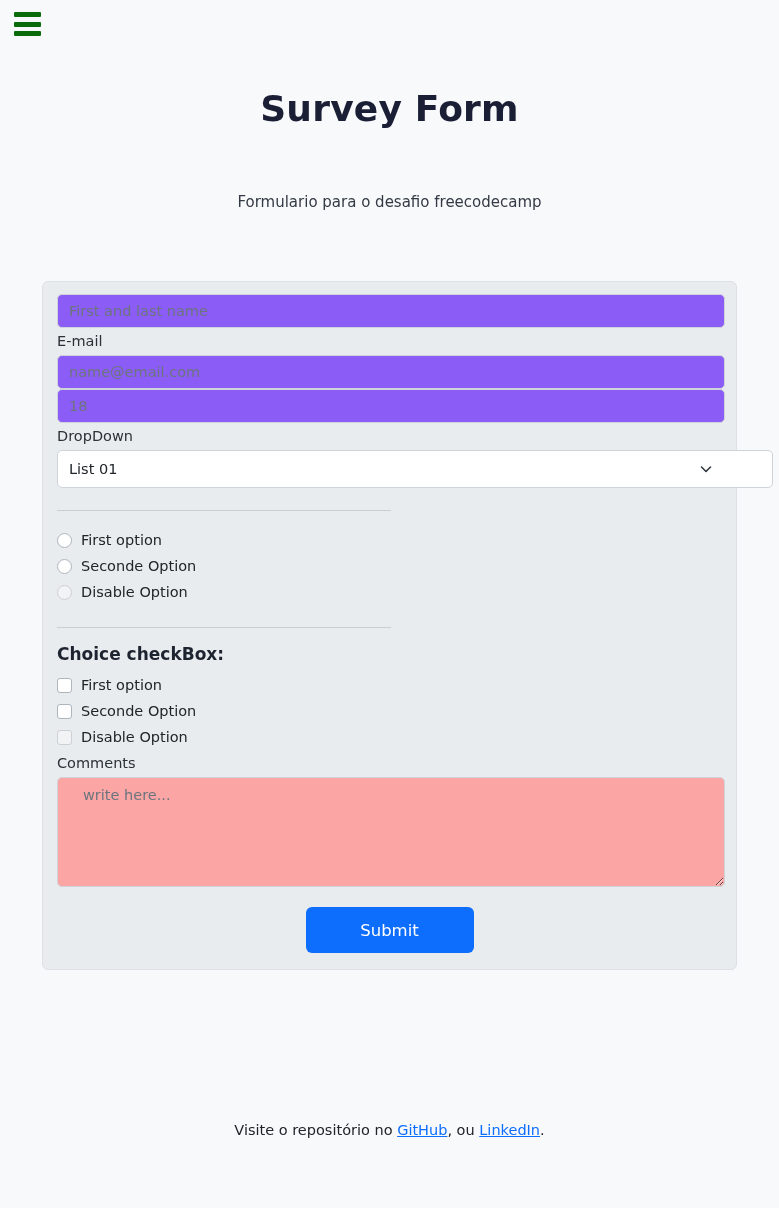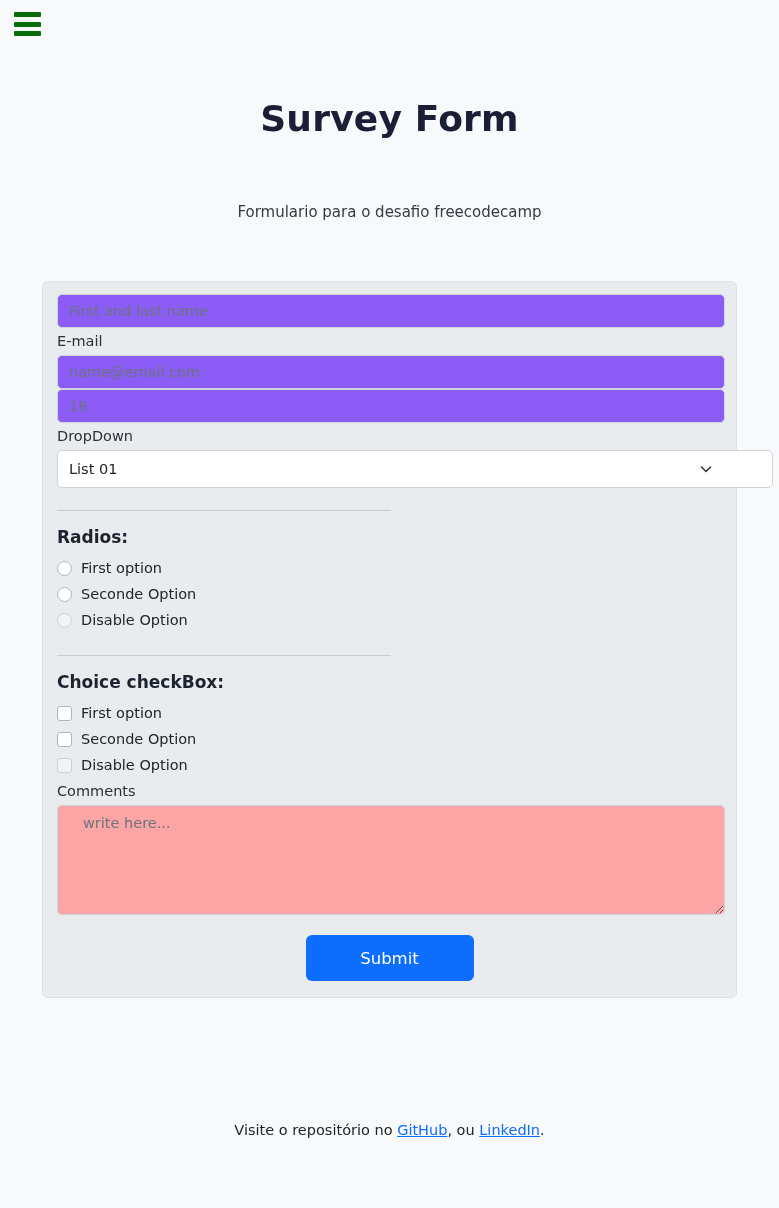--- a/index.html
+++ b/index.html
@@ -30,21 +30,21 @@
   .hamburger span {
     display: block;
     height: 5px;
     width: 100%;
     background: #0a6b0a;
     border-radius: 1px;
   }
 
   
   .page-title {
-    margin: 50px 0 0 0;
+    margin: 40px 0 0 0;
     text-align: center;
     font-size: 36px;
     font-weight: bold;
     color: #1a1f36;
     letter-spacing: .2px;
   }
   .page-subtitle {
     margin: 64px 0 14px 0;
     text-align: center;
     font-size: 15px;
@@ -230,21 +230,20 @@
     <select class="select-input">
       <option>List 01</option>
     </select>
     <svg class="chevron" viewBox="0 0 12 12">
       <path d="M1.5 4 L6 8.5 L10.5 4" fill="none" stroke="#343a40" stroke-width="1.6" stroke-linecap="round" stroke-linejoin="round"></path>
     </svg>
   </div>
 
   <hr class="divider">
 
-  <div class="group-title">Radios:</div>
 
   <div class="option-row">
     <span class="radio-mark"></span>
     <span class="option-label">First option</span>
   </div>
   <div class="option-row">
     <span class="radio-mark"></span>
     <span class="option-label">Seconde Option</span>
   </div>
   <div class="option-row disabled">

